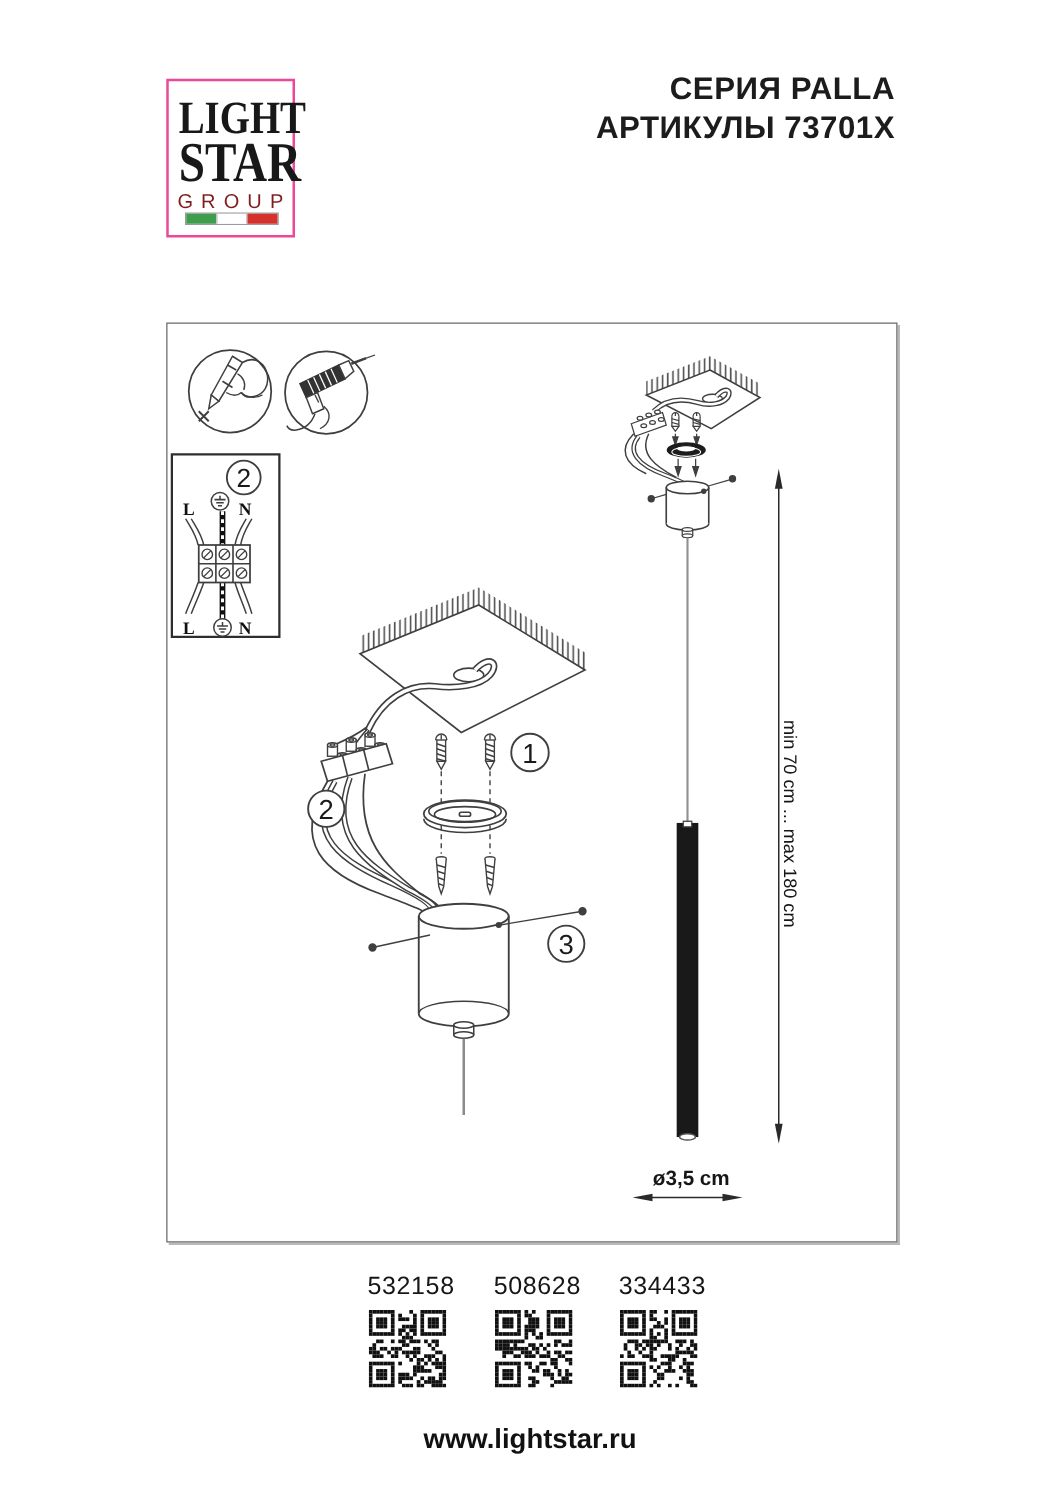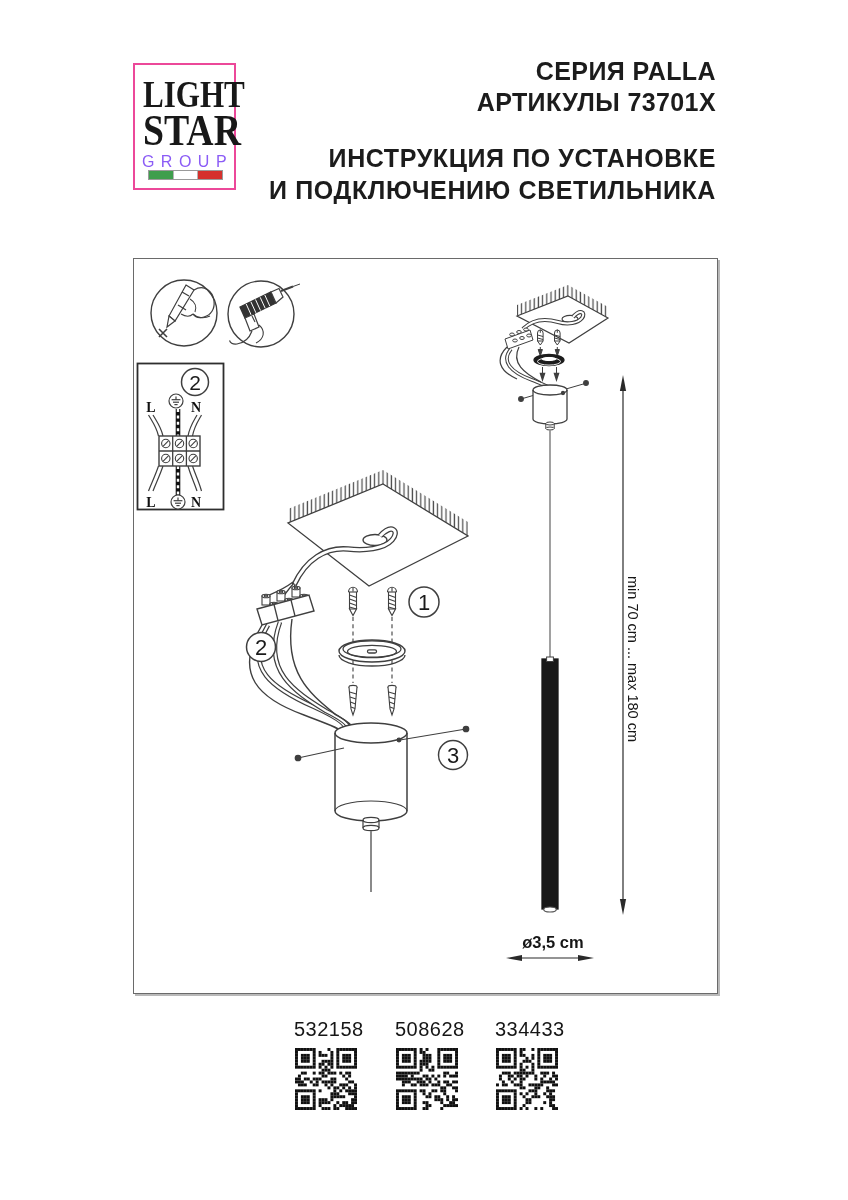--- a/index.html
+++ b/index.html
@@ -7,21 +7,21 @@
         font-family:"Liberation Sans",sans-serif;color:#1a1a1a;overflow:hidden;}
 
   
   .logo-box{position:absolute;left:133px;top:63px;width:103px;height:127px;
             border:2px solid #ec4899;box-sizing:border-box;text-align:center;background:#fff;}
   .logo-light{font-family:"Liberation Serif",serif;font-weight:bold;font-size:37px;
               line-height:0.84;margin-top:14px;transform:scaleX(0.84);color:#181818;}
   .logo-star{font-family:"Liberation Serif",serif;font-weight:bold;font-size:45px;
              line-height:0.92;transform:scaleX(0.84);color:#181818;}
   .logo-group{font-size:16px;font-weight:400;letter-spacing:6.5px;margin-top:2px;
-              margin-left:6px;color:#8b5cf6;}
+              margin-left:6px;color:#7f1d1d;}
   .flag{position:absolute;left:13px;right:11px;bottom:8px;height:10px;display:flex;
         border:1px solid #9a9a9a;box-sizing:border-box;}
   .flag span{flex:1;}
   .flag .fw{border-left:1px solid #b5b5b5;border-right:1px solid #b5b5b5;}
 
   .title-block{position:absolute;right:132px;top:56px;text-align:right;color:#1c1c1c;}
   .title-line{font-size:25px;font-weight:bold;line-height:1.24;letter-spacing:0.4px;}
   .instr-block{margin-top:25px;}
   .instr-line{font-size:25px;font-weight:bold;line-height:1.26;letter-spacing:0.6px;}
 
@@ -55,24 +55,20 @@
     <div class="flag">
       <span class="fg" style="background:#3f9e4d"></span>
       <span class="fw" style="background:#ffffff"></span>
       <span class="fr" style="background:#d5312d"></span>
     </div>
   </div>
 
   <div class="title-block">
     <div class="title-line">СЕРИЯ PALLA</div>
     <div class="title-line">АРТИКУЛЫ 73701X</div>
-    <div class="instr-block">
-      <div class="instr-line">ИНСТРУКЦИЯ ПО УСТАНОВКЕ</div>
-      <div class="instr-line">И ПОДКЛЮЧЕНИЮ СВЕТИЛЬНИКА</div>
-    </div>
   </div>
 
   <div class="diagram-box">
     <svg width="583" height="734" viewBox="0 0 583 734">
       <defs>
         <pattern id="hatch" width="4.2" height="18" patternUnits="userSpaceOnUse">
           <line x1="1.2" y1="0" x2="1.2" y2="18" stroke="#4a4a4a" stroke-width="1.25"></line>
         </pattern>
       </defs>
       <g fill="none" stroke="#3f3f3f" stroke-width="1.3">
@@ -1071,14 +1067,15 @@
         <rect x="57" y="57" width="3" height="3"></rect>
         <rect x="24" y="60" width="3" height="3"></rect>
         <rect x="30" y="60" width="3" height="3"></rect>
         <rect x="39" y="60" width="3" height="3"></rect>
         <rect x="45" y="60" width="3" height="3"></rect>
         <rect x="57" y="60" width="3" height="3"></rect>
         <rect x="60" y="60" width="3" height="3"></rect>
       </svg>
   </div>
 
+  <div class="footer">www.lightstar.ru</div>
 
 </div>
 
 </body></html>

